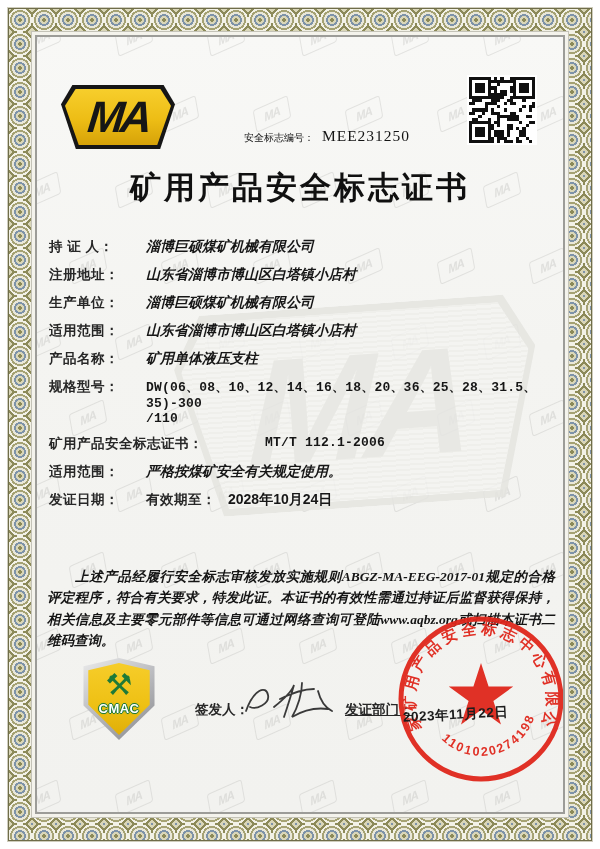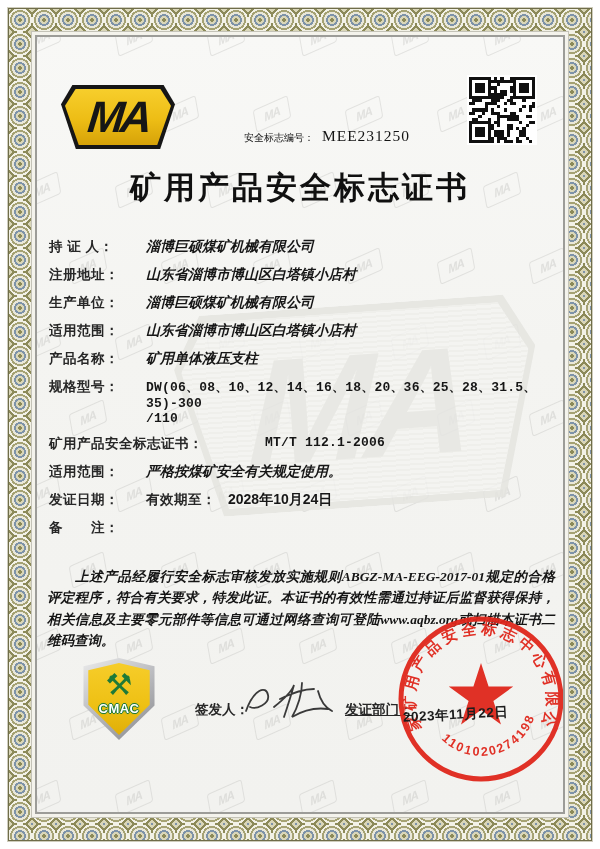--- a/index.html
+++ b/index.html
@@ -720,24 +720,20 @@
         </div>
         <div class="frow">
           <span class="flabel">适用范围：</span>
           <span class="fvalue kai">严格按煤矿安全有关规定使用。</span>
         </div>
         <div class="frow">
           <span class="flabel">发证日期：</span>
           <span class="flabel second">有效期至：</span>
           <span class="fvalue date2">2028年10月24日</span>
         </div>
-        <div class="frow">
-          <span class="flabel">备　　注：</span>
-          <span class="fvalue kai"></span>
-        </div>
       </div>
 
     <p class="para">上述产品经履行安全标志审核发放实施规则ABGZ-MA-EEG-2017-01规定的合格评定程序，符合有关要求，特发此证。本证书的有效性需通过持证后监督获得保持，相关信息及主要零元部件等信息可通过网络查询可登陆www.aqbz.org或扫描本证书二维码查询。</p>
 
     <div class="cmac">
       <div class="cmac-inner">
         <span class="cmac-emblem">⚒</span>
         <span class="cmac-text">CMAC</span>
       </div>
     </div>

